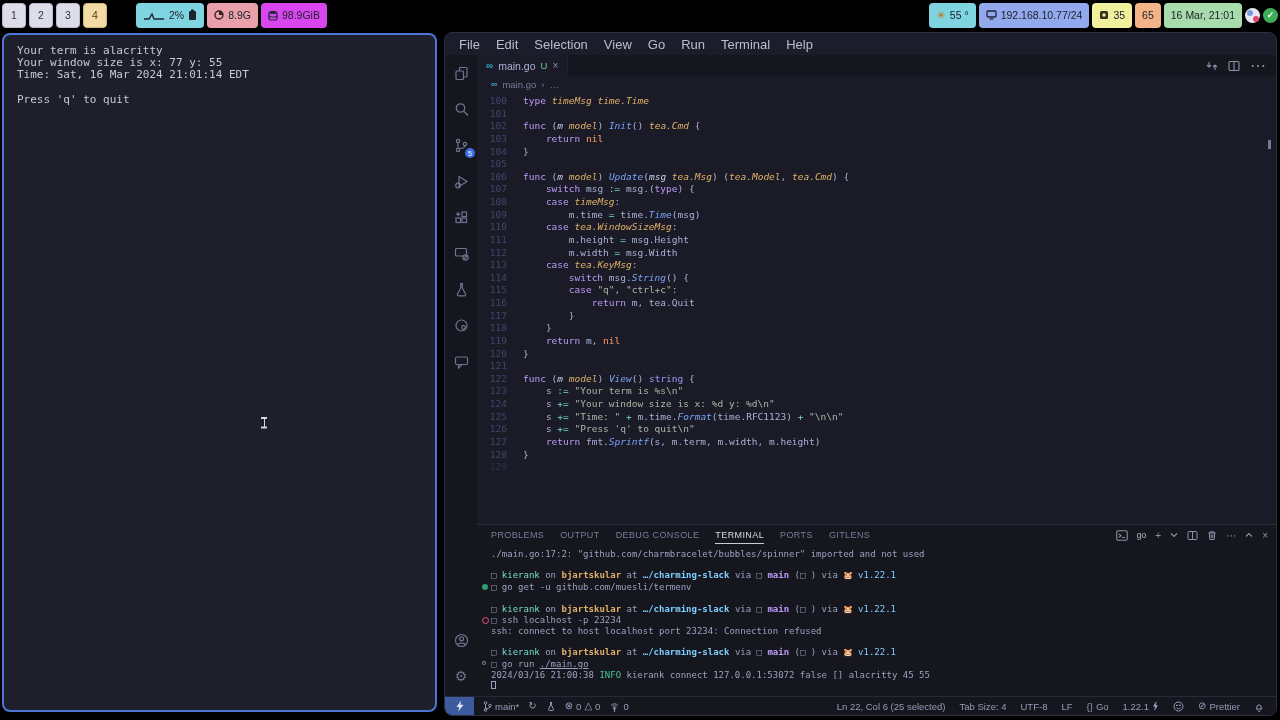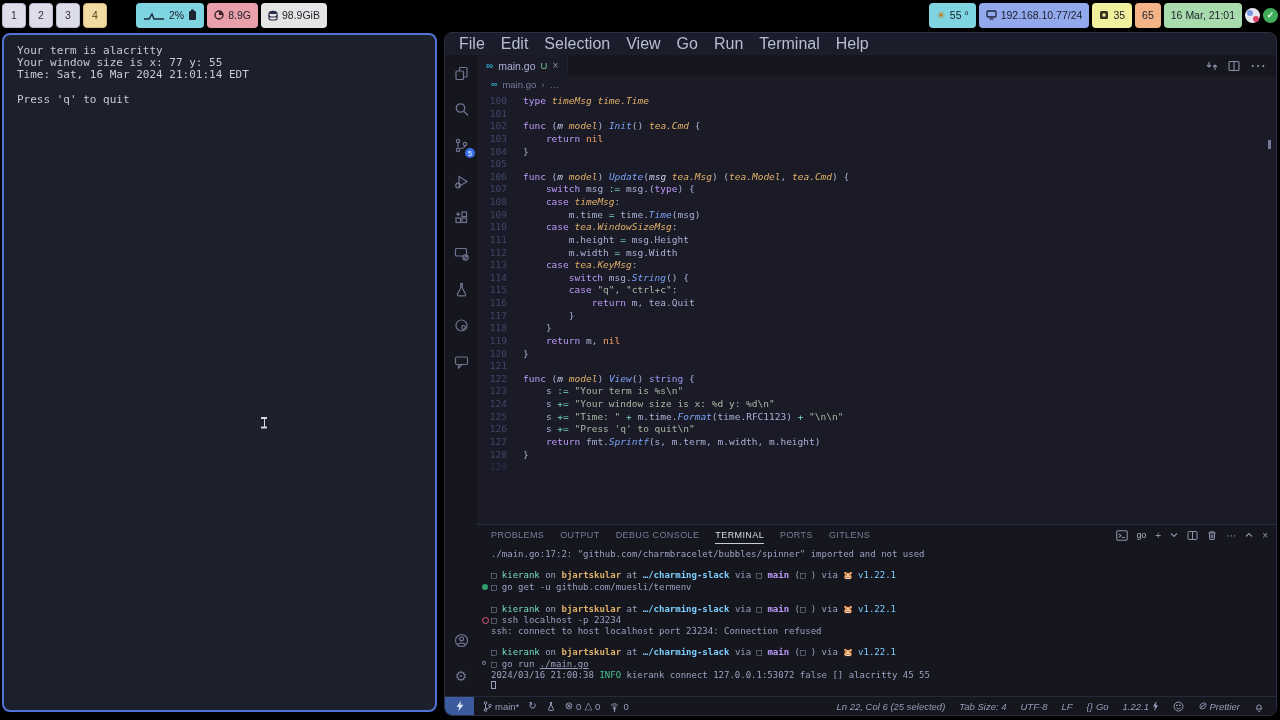--- a/index.html
+++ b/index.html
@@ -9,21 +9,21 @@
 
   
   .topbar { position:absolute; left:0; top:0; width:1280px; height:30px;
             display:flex; align-items:center; justify-content:space-between; }
   .tb-left,.tb-right { display:flex; align-items:center; gap:3px; padding:0 2px; }
   .ws { width:24px; height:25px; border-radius:4px; background:#dcdde8; border:1px solid #b9bace;
         color:#33343c; font-size:10.5px; display:flex; align-items:center; justify-content:center; }
   .ws.active { background:#f2dca4; border-color:#d3b878; color:#4a3a1c; }
   .badge { height:25px; border-radius:4px; display:flex; align-items:center; gap:4px;
            padding:0 7px; font-size:10.5px; color:#20242e; font-weight:500; white-space:nowrap; }
-  .b-cyan{background:#7fd4e2;} .b-red{background:#e9a0aa;} .b-purple{background:#e5e5e5;align-items:center;}
+  .b-cyan{background:#7fd4e2;} .b-red{background:#e9a0aa;} .b-purple{background:#d946ef;align-items:center;}
   .b-blue{background:#93a9ee;} .b-yellow{background:#f1f09c;} .b-orange{background:#f4b488;}
   .b-green{background:#a8dcac;}
   .tray { width:15px; height:15px; border-radius:50%; display:flex; align-items:center;
           justify-content:center; font-size:9px; }
   .tray-app { background:#e8e8f0; position:relative; }
   .tray-app::after{content:""; position:absolute; right:1px; bottom:1px; width:6px; height:6px;
           border-radius:50%; background:#e0446a;}
   .tray-app::before{content:""; position:absolute; left:2px; top:2px; width:6px; height:6px;
           border-radius:50%; background:#7a9ae0;}
   .tray-check { background:#3fae5a; color:#fff; font-weight:bold; }
@@ -39,21 +39,21 @@
   .ibeam::before{content:""; position:absolute; left:2.5px; top:1px; width:1.5px; height:9px; background:#d4d8e0;}
   .ibeam::after{content:""; position:absolute; left:0; top:0; width:6px; height:1.5px; background:#d4d8e0;
                 box-shadow:0 9.5px 0 #d4d8e0;}
 
   
   .vscode { position:absolute; left:444px; top:32px; width:833px; height:684px;
             background:#1a1b26; border:1px solid #2b2f44; border-radius:8px;
             display:flex; flex-direction:column; overflow:hidden; }
   .menubar { height:22px; background:#1b1d2a; display:flex; align-items:center;
              padding-left:6px; flex:none; }
-  .menu-item { color:#b8bed2; font-size:16px; padding:0 8px; }
+  .menu-item { color:#b8bed2; font-size:13px; padding:0 8px; }
   .vsbody { flex:1; display:flex; min-height:0; }
   .activitybar { width:32px; background:#16161e; display:flex; flex-direction:column;
                  align-items:center; padding-top:8px; gap:16px; flex:none; color:#6f7590; }
   .ab-spacer { flex:1; }
   .ab-icon { position:relative; width:20px; height:20px; display:flex; align-items:center;
              justify-content:center; color:#6f7590; }
   .ab-badge { position:absolute; right:-4px; bottom:-3px; min-width:10px; height:10px;
               background:#3a6ee8; color:#fff; border-radius:5px; font-size:7px;
               display:flex; align-items:center; justify-content:center; padding:0 2px; }
   .vsmain { flex:1; display:flex; flex-direction:column; min-width:0; }
@@ -102,21 +102,21 @@
   .dec-ok{background:#2f9e6e;}
   .dec-err{border:1.5px solid #e05673; width:7px; height:7px;}
   .dec-run{background:none; color:#8a92ae; font-size:7px; line-height:7px; width:auto; height:auto; top:1px;}
 
   .statusbar { height:19px; background:#16161e; border-top:1px solid #262a3c; display:flex;
                align-items:center; font-size:9.5px; color:#969db8; flex:none; }
   .sb-remote { width:29px; height:100%; background:#3c5a9e; color:#dfe6f8; display:flex;
                align-items:center; justify-content:center; border-bottom-left-radius:7px; }
   .sb-item { display:flex; align-items:center; gap:3px; margin-left:9px; white-space:nowrap; }
   .sb-right { margin-left:auto; display:flex; align-items:center; gap:14px; padding-right:12px; }
-  .sb-right .sb-item { margin-left:0;font-style:italic; }
+  .sb-right .sb-item { margin-left:0; }
   .uni { font-size:10px; line-height:1; }
   svg { display:block; }
 </style>
 </head>
 <body>
 
 <div class="desktop">
 
   <div class="topbar">
     <div class="tb-left">

